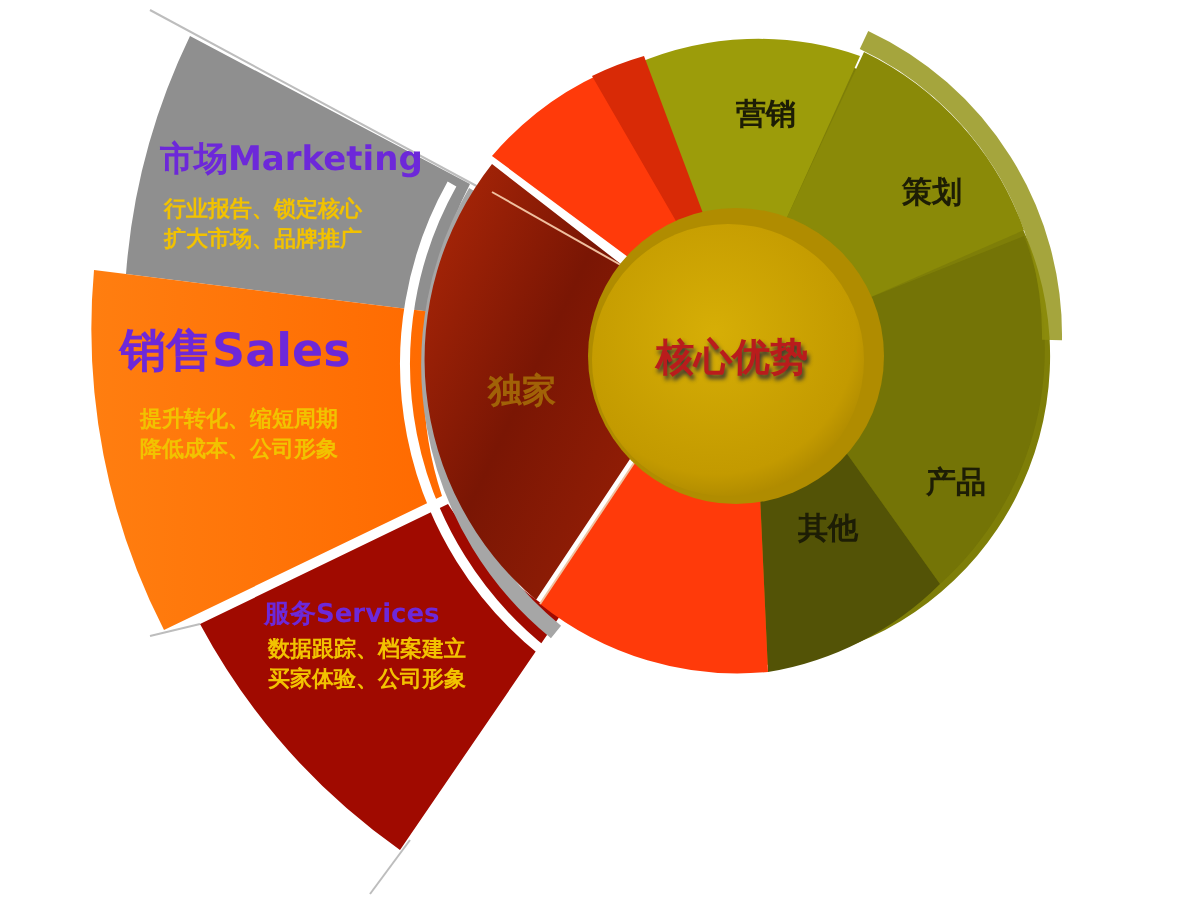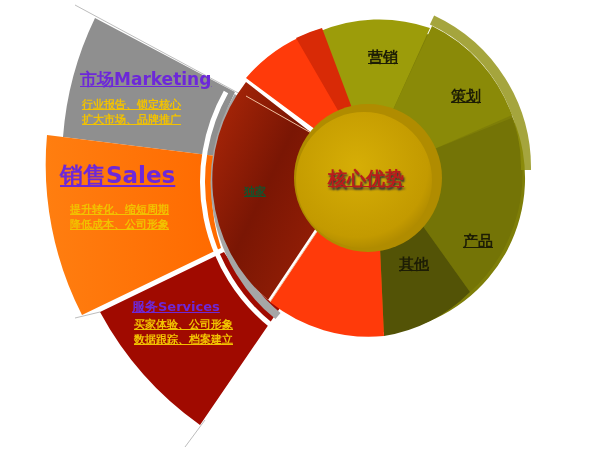--- a/index.html
+++ b/index.html
@@ -1,23 +1,23 @@
 <!DOCTYPE html>
 <html><head>
 <meta charset="utf-8">
 <style>
   html, body { margin: 0; padding: 0; background: #ffffff; }
   body { width: 600px; height: 450px; overflow: hidden; position: relative; font-family: "DejaVu Sans", sans-serif; }
   svg { position: absolute; left: 0; top: 0; }
-  .lbl { position: absolute; white-space: nowrap; text-decoration: underline; }
+  .lbl { position: absolute; white-space: nowrap; }
   .fan-title { color: #6d28d9; font-weight: bold; font-family: "DejaVu Sans", sans-serif; }
   .fan-sub { color: #f2c200; font-weight: bold; font-size: 11px; line-height: 15px; text-align: center; }
   .seg-lbl { color: #1d1d05; font-weight: bold; font-size: 15px; }
   .core-lbl { color: #b91c1c; font-weight: bold; font-size: 19px; text-shadow: 1px 2px 2px #333; }
-  .excl-lbl { color: #14532d; font-weight: bold; font-size: 11px; }
+  .excl-lbl { color: #a16207; font-weight: bold; font-size: 17px; }
 </style>
 </head>
 <body>
 
 <svg width="600" height="450" viewBox="0 0 600 450">
   <defs>
     <radialGradient id="gCore" cx="45%" cy="40%" r="65%">
       <stop offset="0%" stop-color="#d6ae06"></stop>
       <stop offset="80%" stop-color="#c39a00"></stop>
       <stop offset="100%" stop-color="#a88500"></stop>
@@ -75,22 +75,22 @@
 </div>
 
 <div class="lbl fan-title" style="left:60px; top:160px; font-size:23px;">销售Sales</div>
 <div class="lbl fan-sub" style="left:70px; top:202px;">
   <div>提升转化、缩短周期</div>
   <div>降低成本、公司形象</div>
 </div>
 
 <div class="lbl fan-title" style="left:132px; top:298px; font-size:13px;">服务Services</div>
 <div class="lbl fan-sub" style="left:134px; top:317px;">
+  <div>数据跟踪、档案建立</div>
   <div>买家体验、公司形象</div>
-  <div>数据跟踪、档案建立</div>
 </div>
 
 <div class="lbl seg-lbl" style="left:368px; top:48px;">营销</div>
 <div class="lbl seg-lbl" style="left:451px; top:87px;">策划</div>
 <div class="lbl seg-lbl" style="left:463px; top:188px;margin-top:44px;">产品</div>
 <div class="lbl seg-lbl" style="left:399px; top:255px;">其他</div>
 <div class="lbl excl-lbl" style="left:244px; top:184px;">独家</div>
 <div class="lbl core-lbl" style="left:328px; top:166px;">核心优势</div>
 
 </body></html>

